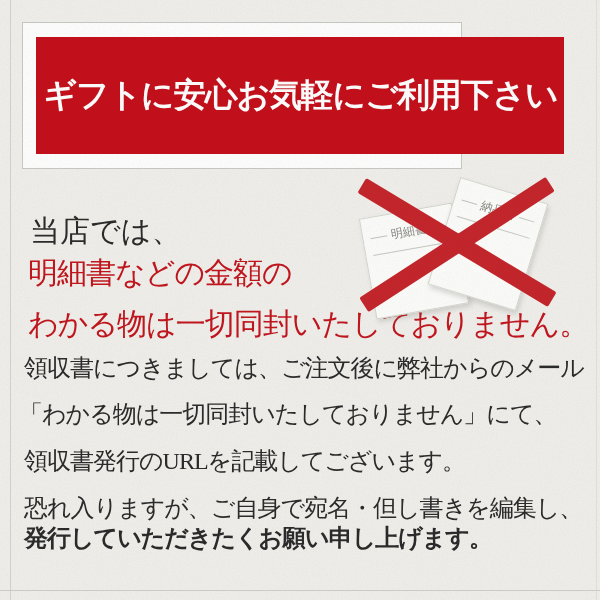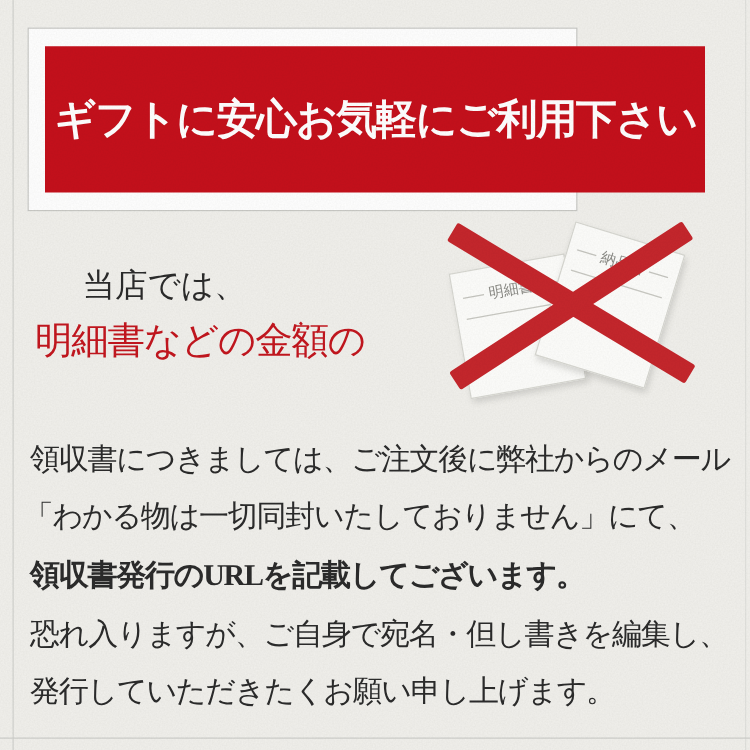--- a/index.html
+++ b/index.html
@@ -42,30 +42,30 @@
   .paper-rule-full{margin:11px 7px 0 7px;height:1px;background:#c9c9c3;}
   .cross-bar{
     position:absolute;width:222px;height:17px;border-radius:2px;
     background:var(--cross-red,#c5262c);z-index:3;
   }
   .bar1{left:1px;top:66px;transform:rotate(31deg);}
   .bar2{left:1px;top:68px;transform:rotate(-33deg);}
 
   
   .txt{position:absolute;white-space:nowrap;line-height:1;color:var(--text-dark,#2b2b2b);}
-  .intro{left:30px;top:216px;font-size:26px;margin-left:36px;}
+  .intro{left:30px;top:216px;font-size:30px;}
   .red-line{color:var(--text-red,#c3161e);font-size:30px;letter-spacing:-1px;text-align:right;}
   .red1{left:28px;top:258px;}
   .red2{left:28px;top:309px;}
   .bline{font-size:24px;letter-spacing:-1px;text-align:right;}
   .b1{left:24px;top:356px;}
   .b2{left:19px;top:402px;}
-  .b3{left:24px;top:449px;font-weight:bold;}
+  .b3{left:24px;top:449px;}
   .b4{left:24px;top:496px;}
-  .b5{left:24px;top:542px;}
+  .b5{left:24px;top:526px;font-weight:bold;}
 
   
   .noise{
     position:absolute;left:0;top:0;z-index:9;pointer-events:none;
     opacity:.22;mix-blend-mode:multiply;
   }
 </style>
 </head>
 <body>
 
@@ -98,20 +98,21 @@
       </div>
       <div class="paper-rule-full"></div>
     </div>
     <div class="cross-bar bar1"></div>
     <div class="cross-bar bar2"></div>
   </div>
 
   <div class="txt intro">当店では、</div>
 
   <div class="txt red-line red1">明細書などの金額の</div>
+  <div class="txt red-line red2">わかる物は一切同封いたしておりません。</div>
 
   <div class="txt bline b1">領収書につきましては、ご注文後に弊社からのメール</div>
   <div class="txt bline b2">「わかる物は一切同封いたしておりません」にて、</div>
   <div class="txt bline b3">領収書発行のURLを記載してございます。</div>
   <div class="txt bline b4">恐れ入りますが、ご自身で宛名・但し書きを編集し、</div>
   <div class="txt bline b5">発行していただきたくお願い申し上げます。</div>
 
   <svg class="noise" width="600" height="600" aria-hidden="true">
     <filter id="grain">
       <feTurbulence type="fractalNoise" baseFrequency="0.8" numOctaves="2" stitchTiles="stitch"></feTurbulence>

